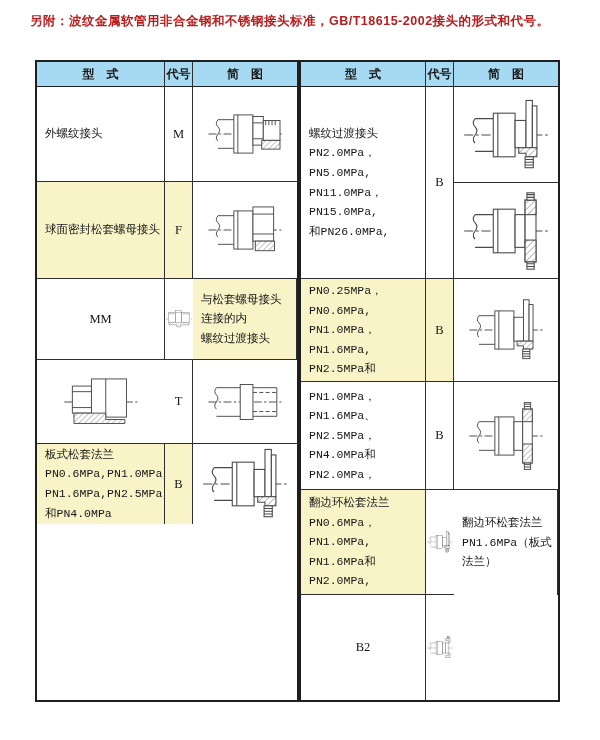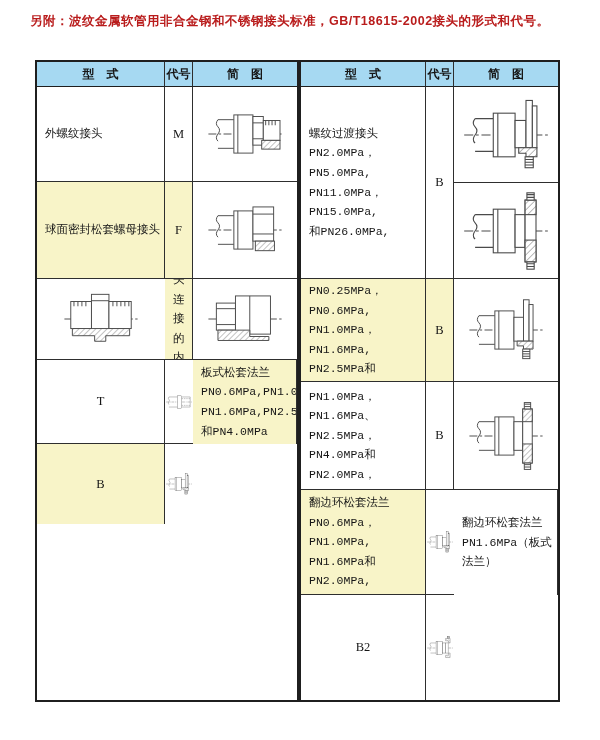--- a/index.html
+++ b/index.html
@@ -147,20 +147,21 @@
       </div>
 
       <div class="cell c-type hl">球面密封松套螺母接头</div>
       <div class="cell c-code hl">F</div>
       <div class="cell c-diag lastcol">
         <svg class="diag-svg" viewBox="0 0 100 88">
             <use href="#sym-loose-nut-fitting"></use>
           </svg>
       </div>
 
+      <div class="cell c-code">MM</div>
       <div class="cell c-diag lastcol">
         <svg class="diag-svg" viewBox="0 0 100 88">
             <use href="#sym-nipple-fitting"></use>
           </svg>
       </div>
 
       <div class="cell c-type hl">与松套螺母接头连接的内
 螺纹过渡接头</div>
       <div class="cell c-diag lastcol">
         <svg class="diag-svg" viewBox="0 0 100 88">

